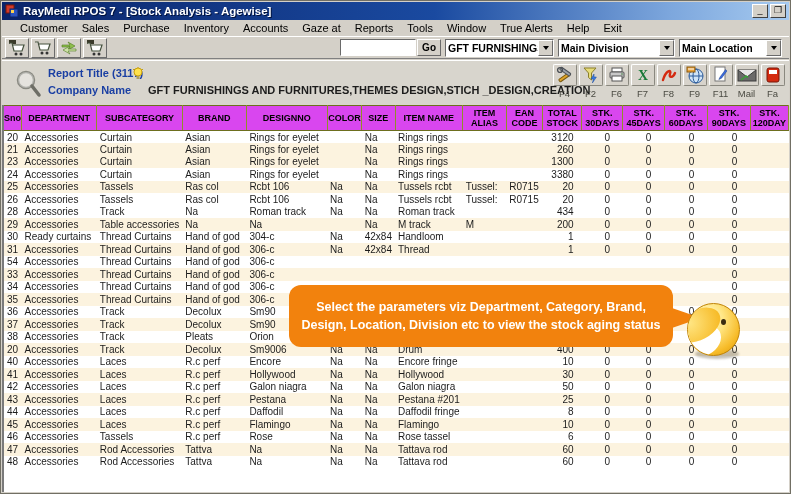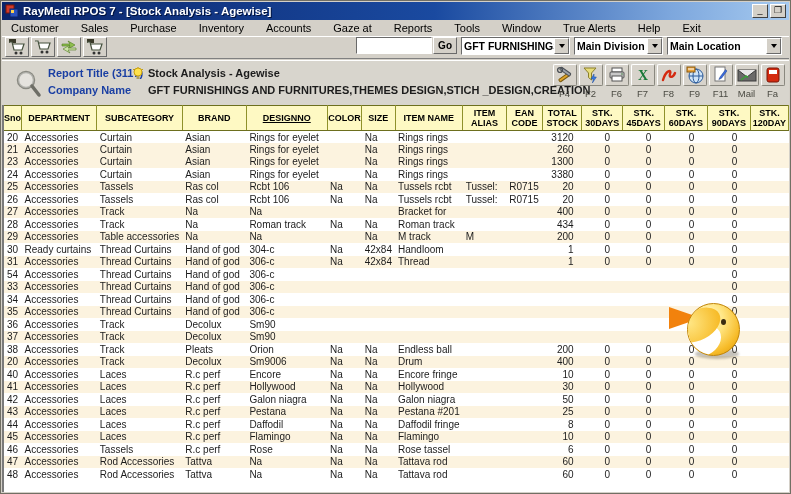--- a/index.html
+++ b/index.html
@@ -16,42 +16,42 @@
   .titlebar .title-text { color:#fff; font-weight:bold; font-size:11.5px; white-space:nowrap;
     text-shadow:1px 1px 0 #00113a; }
   .win-btns { margin-left:auto; display:flex; gap:2px; }
   .win-btn { width:16px; height:14px; background:#d4d0c8; border:1px solid;
     border-color:#fff #404040 #404040 #fff; font-size:9px; line-height:11px;
     text-align:center; color:#000; cursor:default; }
 
   
   .menubar { position:absolute; left:1px; top:19px; right:1px; height:17px;
     background:#d4d0c8; border-bottom:1px solid #fff; display:flex; align-items:center;
-    padding-left:2px;gap:8px; }
+    padding-left:11px; }
   .menu-item { font-size:11px; color:#000; padding:1px 7px; white-space:nowrap; }
 
   
   .toolbar { position:absolute; left:1px; top:36px; right:1px; height:22px;
-    background:#d4d0c8; border-bottom:1px solid #808080; display:flex; align-items:flex-start;
+    background:#d4d0c8; border-bottom:1px solid #808080; display:flex; align-items:center;
     padding:0 3px; }
   .tb-btn { width:24px; height:20px; margin-right:2px; background:#d4d0c8;
     border:1px solid; border-color:#fff #6a6a6a #6a6a6a #fff; display:flex;
     align-items:center; justify-content:center; }
   .tb-spacer { flex:1; }
   .search-input { width:76px; height:17px; border:1px solid; border-color:#6a6a6a #fff #fff #6a6a6a;
     background:#fff; font-size:11px; padding:0 2px; font-family:"Liberation Sans",sans-serif; }
   .go-btn { height:17px; margin:0 4px 0 1px; padding:0 4px; font-size:10px; font-weight:bold;
     background:#d4d0c8; border:1px solid; border-color:#fff #6a6a6a #6a6a6a #fff; }
   .combo { display:inline-flex; height:18px; border:1px solid; border-color:#6a6a6a #fff #fff #6a6a6a;
     background:#fff; margin-right:4px; align-items:center; }
   .combo-text { font-size:10.5px; font-weight:bold; padding:0 2px; white-space:nowrap;
     overflow:hidden; }
   .combo:nth-child(1) .combo-text { width:92px; }
-  .combo:nth-child(2) .combo-text { width:72px; }
-  .combo:nth-child(3) .combo-text { width:98px; }
+  .combo:nth-child(2) .combo-text { width:100px; }
+  .combo:nth-child(3) .combo-text { width:86px; }
   .combo-btn { width:15px; height:16px; background:#d4d0c8; border:1px solid;
     border-color:#fff #6a6a6a #6a6a6a #fff; display:flex; align-items:center;
     justify-content:center; }
   .arr { width:0; height:0; border-left:3px solid transparent; border-right:3px solid transparent;
     border-top:4px solid #000; }
 
   
   .report-head { position:absolute; left:1px; top:59px; right:1px; height:45px;
     background:#d8d5cd; border-top:1px solid #fff; }
   .magnifier { position:absolute; left:12px; top:8px; }
@@ -62,21 +62,21 @@
   .tool { width:25px; display:flex; flex-direction:column; align-items:center; margin-left:1px; }
   .tool-btn { width:24px; height:22px; background:#d7d3cb; border:1px solid;
     border-color:#fff #8a887f #8a887f #fff; border-radius:2px; display:flex;
     align-items:center; justify-content:center; }
   .tool-label { font-size:9.5px; color:#4a4a42; margin-top:2px; white-space:nowrap; }
 
   
   .grid-wrap { position:absolute; left:1px; top:104px; right:1px; bottom:1px; overflow:hidden;
     background:#fff; border-left:2px solid #7a7a7a; }
   table { border-collapse:collapse; table-layout:fixed; }
-  th { background:#fef9c3; color:#000; font-size:9px; font-weight:bold; line-height:10px;
+  th { background:#d946ef; color:#000; font-size:9px; font-weight:bold; line-height:10px;
     text-align:center; border-right:1px solid #8f912a; border-top:1px solid #6d6f1e;
     border-bottom:1px solid #6d6f1e; height:25px; padding:1px 0; overflow:hidden; }
   td { font-size:10px; color:#1c1c1c; height:12.5px; padding:0 3px; white-space:nowrap;
     overflow:hidden; }
   tr.odd td { background:#fcf3df; }
   tr.even td { background:#ffffff; }
   td.num { text-align:right; padding-right:13px; }
   td.num-t { text-align:right; padding-right:8px; }
 
   
@@ -216,21 +216,20 @@
     <span class="rh-label" style="left:46px; top:6px;">Report Title (3117)</span>
     <span class="bulb">
       <svg width="12" height="14" viewBox="0 0 12 14">
         <circle cx="6" cy="5" r="4" fill="#ffe14d" stroke="#c9a00a"></circle>
         <rect x="4.5" y="9" width="3" height="3" fill="#b0a060"></rect>
         <line x1="6" y1="0" x2="6" y2="1" stroke="#c9a00a"></line>
         <line x1="1" y1="2" x2="2" y2="3" stroke="#c9a00a"></line>
         <line x1="11" y1="2" x2="10" y2="3" stroke="#c9a00a"></line>
       </svg>
     </span>
-    <span class="rh-value" style="left:146px; top:6px;">Stock Analysis - Agewise</span>
     <span class="rh-label" style="left:46px; top:23px;">Company Name</span>
     <span class="rh-value" style="left:146px; top:23px;text-align:center;">GFT FURNISHINGS AND FURNITURES,THEMES DESIGN,STICH _DESIGN,CREATION</span>
     <span class="report-actions">
         <span class="tool">
           <span class="tool-btn">
             <svg width="18" height="18" viewBox="0 0 18 18">
               <rect x="2" y="10" width="12" height="3" rx="1" transform="rotate(-35 8 11)" fill="#e0a42a" stroke="#7a5a10"></rect>
               <rect x="3" y="4" width="12" height="3" rx="1" transform="rotate(35 9 6)" fill="#9aa0a8" stroke="#4a4f55"></rect>
               <circle cx="4" cy="4" r="2.4" fill="none" stroke="#4a4f55" stroke-width="1.4"></circle>
             </svg>
@@ -317,21 +316,21 @@
   </div>
 
   <div class="grid-wrap">
     <table>
       <thead>
           <tr>
             <th style="width: 17px;">Sno</th>
             <th style="width: 76px;">DEPARTMENT</th>
             <th style="width: 85px;">SUBCATEGORY</th>
             <th style="width: 65px;">BRAND</th>
-            <th style="width: 82px; text-decoration: underline;">DESIGNNO</th>
+            <th style="width: 82px;">DESIGNNO</th>
             <th style="width: 35px;">COLOR</th>
             <th style="width: 33px;">SIZE</th>
             <th style="width: 62px;">ITEM NAME</th>
             <th style="width: 45px;">ITEM ALIAS</th>
             <th style="width: 37px;">EAN CODE</th>
             <th style="width: 40px;">TOTAL STOCK</th>
             <th style="width: 43px;">STK. 30DAYS</th>
             <th style="width: 43px;">STK. 45DAYS</th>
             <th style="width: 45px;">STK. 60DAYS</th>
             <th style="width: 45px;">STK. 90DAYS</th>
@@ -440,38 +439,20 @@
             <td>Tussels rcbt</td>
             <td>Tussel:</td>
             <td>R0715</td>
             <td class="num-t">20</td>
             <td class="num">0</td>
             <td class="num">0</td>
             <td class="num">0</td>
             <td class="num">0</td>
             <td class="num"></td>
           </tr>
-          <tr class="odd">
-            <td>27</td>
-            <td>Accessories</td>
-            <td>Track</td>
-            <td>Na</td>
-            <td>Na</td>
-            <td></td>
-            <td></td>
-            <td>Bracket for</td>
-            <td></td>
-            <td></td>
-            <td class="num-t">400</td>
-            <td class="num">0</td>
-            <td class="num">0</td>
-            <td class="num">0</td>
-            <td class="num">0</td>
-            <td class="num"></td>
-          </tr>
           <tr class="even">
             <td>28</td>
             <td>Accessories</td>
             <td>Track</td>
             <td>Na</td>
             <td>Roman track</td>
             <td>Na</td>
             <td>Na</td>
             <td>Roman track</td>
             <td></td>
@@ -840,20 +821,21 @@
             <td class="num">0</td>
             <td class="num">0</td>
             <td class="num">0</td>
             <td class="num">0</td>
             <td class="num"></td>
           </tr>
         </tbody>
     </table>
   </div>
 
+  <div class="callout">Select the parameters viz Department, Category, Brand, Design, Location, Division etc to view the stock aging status</div>
   <div class="callout-tip"></div>
 
   <div class="smiley">
     <div class="smiley-shadow"></div>
     <div class="smiley-ball">
       <div class="eye e1"></div>
       <div class="eye e2"></div>
       <div class="mouth"></div>
       <div class="mouth-cover"></div>
     </div>

